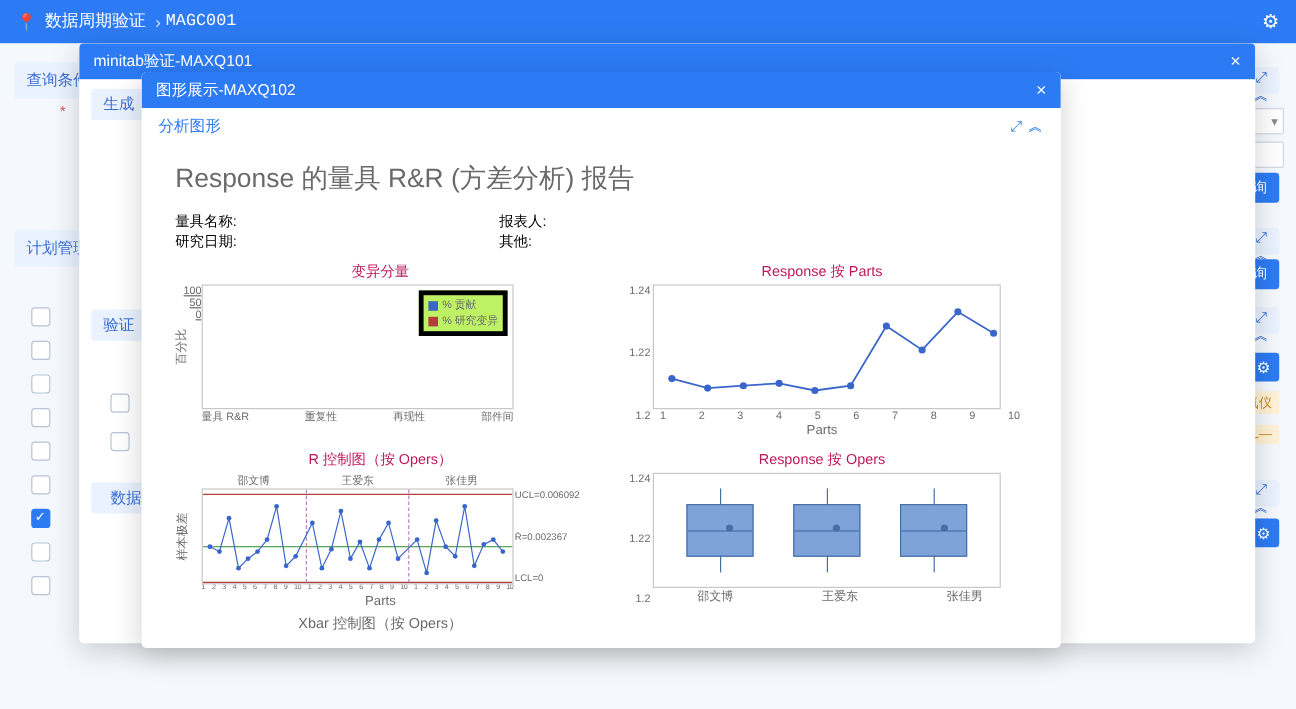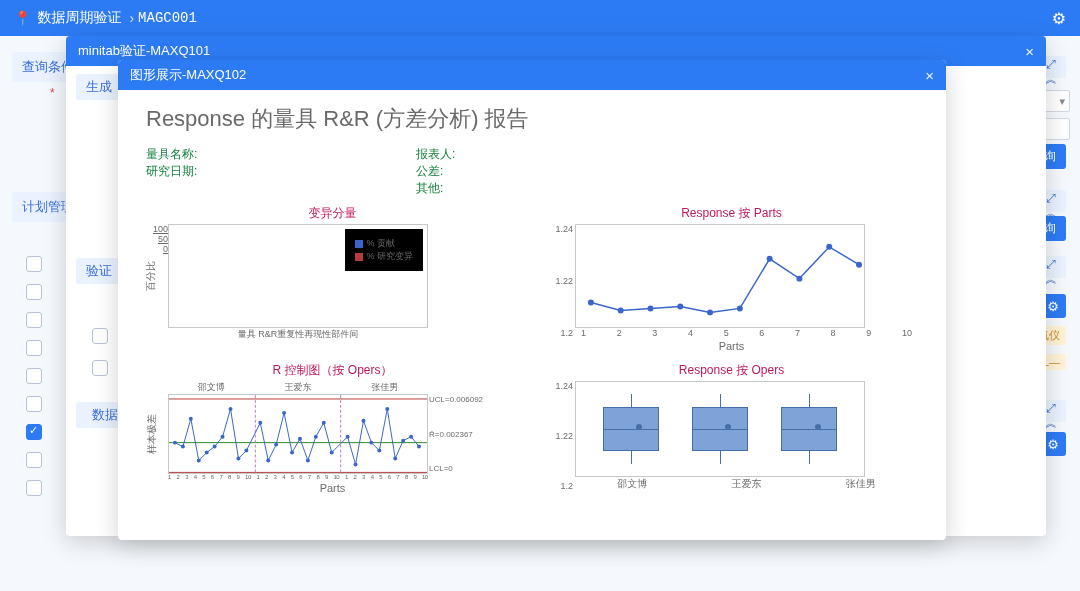--- a/index.html
+++ b/index.html
@@ -37,45 +37,45 @@
   .modal .m-title .close { margin-left:auto; cursor:pointer; font-size:15px; opacity:.9; }
 
   
   .modal1 { left:66px; top:36px; width:980px; height:500px; }
   .modal1 .sub-panel-l { position:absolute; left:10px; top:38px; background:#eaf2ff; color:#3a6fd8; padding:4px 10px; border-radius:3px; font-size:13px; }
   .modal1 .sub-panel-l.s2 { top:256px; }
   .modal1 .sub-panel-l.s3 { top:398px; }
   .modal1 .chk-col-inner { position:absolute; left:26px; top:292px; display:flex; flex-direction:column; gap:16px; }
 
   
-  .modal2 { left:118px; top:60px; width:828px; height:480px; }
+  .modal2 { left:118px; top:60px; width:766px; height:480px; }
   .modal2 .subhead { height:30px; display:flex; align-items:center; padding:0 14px; color:#2d7bf4; font-size:13px; border-bottom:0; }
   .modal2 .subhead .exp { margin-left:auto; color:#2d7bf4; cursor:pointer; font-size:12px; letter-spacing:1px; }
   .report { padding:8px 28px 0 28px; height:calc(100% - 60px); overflow:hidden; }
   .report h2 { color:#6a6a6a; font-weight:400; font-size:22px; margin:6px 0 12px 0; }
-  .meta-row { display:flex; font-size:12px; color:#15803d; }
+  .meta-row { display:flex; font-size:12px; color:#000000; }
   .meta-row > div { width:270px; }
   .meta-row span.lab { display:inline-block; min-width:58px; }
 
   .charts { display:grid; grid-template-columns: 1fr 1fr; gap:10px 26px; margin-top:8px; }
   .mini-chart { position:relative; }
   .mini-chart .ct { text-align:center; font-size:12px; color:#be185d; margin-bottom:2px; }
   .plot { border:1px solid #c7c7c7; background:#fff; position:relative; }
   .axis-label-x { text-align:center; font-size:11px; color:#6a6a6a; margin-top:2px; }
   .axis-label-y { position:absolute; left:-14px; top:50%; transform:translateY(-50%) rotate(-90deg); transform-origin:center; font-size:10px; color:#6a6a6a; white-space:nowrap; }
 
   
   .c1 .plot { height:104px; width:260px; margin-left:22px; }
   .c1 .bars { position:absolute; bottom:0; left:0; right:0; top:0; display:flex; align-items:flex-end; justify-content:space-around; padding:0 6px; }
   .c1 .bar-grp { display:flex; gap:2px; align-items:flex-end; }
   .c1 .bar { width:10px; }
   .c1 .bar.b1 { background:#3a66cc; }
   .c1 .bar.b2 { background:#b63b3b; }
-  .c1 .xticks { display:flex; justify-content:center; font-size:9px; color:#6a6a6a; margin-left:22px; width:260px; }
-  .c1 .legend { position:absolute; right:4px; top:4px; border:6px solid #000000; background:#000000; font-size:9px; padding:2px 4px; color:#6a6a6a; }
+  .c1 .xticks { display:flex; justify-content:space-between; font-size:9px; color:#6a6a6a; margin-left:22px; width:260px; }
+  .c1 .legend { position:absolute; right:4px; top:4px; border:4px solid #000000; background:#bef264; font-size:9px; padding:2px 4px; color:#6a6a6a; }
   .c1 .lg-item { display:flex; align-items:center; gap:3px; }
   .c1 .sw { width:8px; height:8px; }
   .c1 .yticks { position:absolute; left:6px; top:0; bottom:0; width:16px; display:flex; flex-direction:column; justify-content:flex-start; font-size:9px; color:#6a6a6a; text-align:right;text-decoration:underline; }
 
   
   .c2 .plot { height:104px; width:290px; }
   .c2 svg { position:absolute; inset:0; }
   .c2 .yticks { position:absolute; left:-28px; top:0; bottom:0; width:26px; display:flex; flex-direction:column; justify-content:space-between; font-size:9px; color:#6a6a6a; text-align:right; }
   .c2 .xticks { display:flex; justify-content:space-between; font-size:9px; color:#6a6a6a; padding:0 6px; }
 
@@ -161,31 +161,34 @@
       <div class="chk"></div>
       <div class="chk"></div>
     </div>
   </div>
 
   <div class="modal modal2">
     <div class="m-title">
       <span>图形展示-MAXQ102</span>
       <span class="close">×</span>
     </div>
+    <div class="subhead">
+      <span>分析图形</span>
+      <span class="exp">⤢ ︽</span>
+    </div>
 
     <div class="report">
       <h2>Response 的量具 R&amp;R (方差分析) 报告</h2>
       <div class="meta-row">
         <div>
           <div><span class="lab">量具名称:</span></div>
           <div><span class="lab">研究日期:</span></div>
         </div>
         <div>
           <div><span class="lab">报表人:</span></div>
-          <div><span class="lab">公差:</span></div>
           <div><span class="lab">其他:</span></div>
         </div>
       </div>
 
       <div class="charts">
 
         <div class="mini-chart c1">
           <div class="ct">变异分量</div>
           <div style="position:relative;">
             <div class="yticks">
@@ -359,20 +362,21 @@
               <span>3</span>
               <span>4</span>
               <span>5</span>
               <span>6</span>
               <span>7</span>
               <span>8</span>
               <span>9</span>
               <span>10</span>
           </div>
           <div class="axis-label-x">Parts</div>
+          <div class="next-chart-title">Xbar 控制图（按 Opers）</div>
         </div>
 
         <div class="mini-chart c4">
           <div class="ct">Response 按 Opers</div>
           <div style="position:relative;margin-left:30px;">
             <div class="yticks">
               <span>1.24</span>
               <span>1.22</span>
               <span>1.2</span>
             </div>

